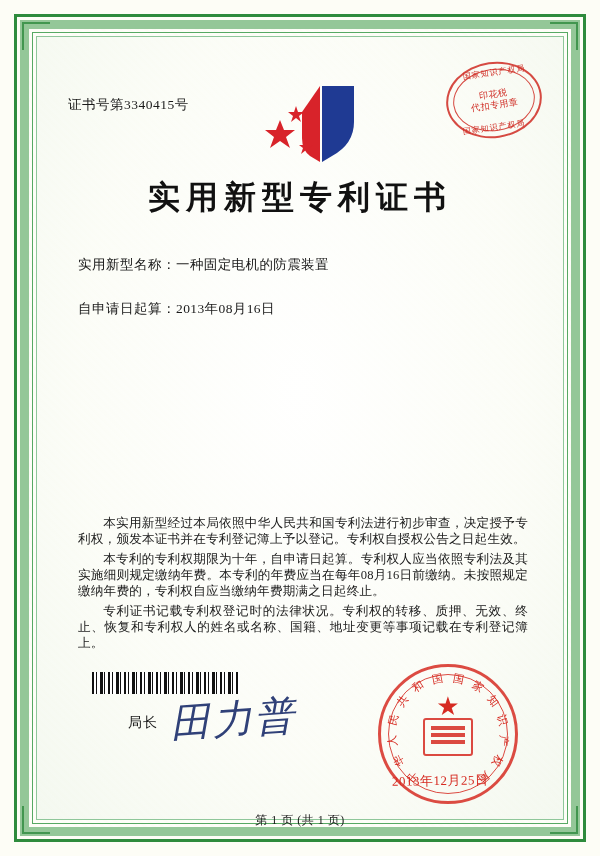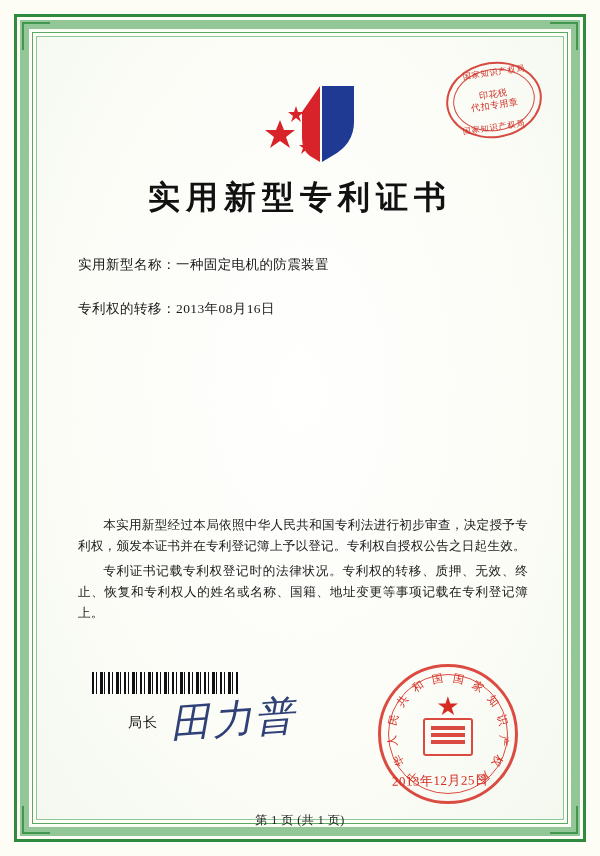--- a/index.html
+++ b/index.html
@@ -160,21 +160,21 @@
     display: inline;
     letter-spacing: 0.4px;
   }
 
   .paragraphs {
     position: absolute;
     left: 78px;
     right: 72px;
     top: 515px;
     font-size: 12.6px;
-    line-height: 21px;
+    line-height: 16px;
     color: #1a1a1a;
     text-align: justify;
   }
   .paragraphs p {
     margin: 0 0 4px 0;
     text-indent: 2em;
     letter-spacing: 0.2px;
   }
 
   
@@ -302,20 +302,21 @@
   <div class="border-outer"></div>
   <div class="border-mid"></div>
   <div class="border-inner"></div>
   <div class="border-thin"></div>
   <div class="bg-wash"></div>
   <div class="corner tl"></div>
   <div class="corner tr"></div>
   <div class="corner bl"></div>
   <div class="corner br"></div>
 
+  <div class="cert-no">证书号第3340415号</div>
 
   <div class="logo">
     <svg width="110" height="86" viewBox="0 0 110 86" xmlns="http://www.w3.org/2000/svg">
       <path d="M60 4 L92 4 L92 40 Q92 62 70 74 L60 80 Z" fill="#1f3a93"></path>
       <path d="M58 4 L58 80 L48 74 Q40 68 40 56 L40 30 Z" fill="#d8232a"></path>
       <polygon points="18,38 22,48 33,48 24,55 28,66 18,59 8,66 12,55 3,48 14,48" fill="#d8232a"></polygon>
       <polygon points="34,24 36,30 42,30 37,34 39,40 34,36 29,40 31,34 26,30 32,30" fill="#d8232a"></polygon>
       <polygon points="44,58 46,63 51,63 47,66 49,72 44,68 39,72 41,66 37,63 42,63" fill="#d8232a"></polygon>
     </svg>
   </div>
@@ -331,26 +332,27 @@
     <div class="seal-arc bottom">国家知识产权局</div>
   </div>
 
   <div class="title">实用新型专利证书</div>
 
   <div class="fields">
     <div class="field-row">
       <span class="field-label">实用新型名称：</span><span class="field-value">一种固定电机的防震装置</span>
     </div>
     <div class="field-row">
-      <span class="field-label">专利权的转移：</span><span class="field-value">2013年08月16日</span>
+      <span class="field-label">自申请日起算：</span><span class="field-value">2013年08月16日</span>
     </div>
   </div>
 
   <div class="paragraphs">
     <p>本实用新型经过本局依照中华人民共和国专利法进行初步审查，决定授予专利权，颁发本证书并在专利登记簿上予以登记。专利权自授权公告之日起生效。</p>
+    <p>本专利的专利权期限为十年，自申请日起算。专利权人应当依照专利法及其实施细则规定缴纳年费。本专利的年费应当在每年08月16日前缴纳。未按照规定缴纳年费的，专利权自应当缴纳年费期满之日起终止。</p>
     <p>专利证书记载专利权登记时的法律状况。专利权的转移、质押、无效、终止、恢复和专利权人的姓名或名称、国籍、地址变更等事项记载在专利登记簿上。</p>
   </div>
 
   <div class="barcode"></div>
 
   <div class="director">局长</div>
   <div class="signature">田力普</div>
 
   <div class="seal-main">
     <div class="ring"></div>

